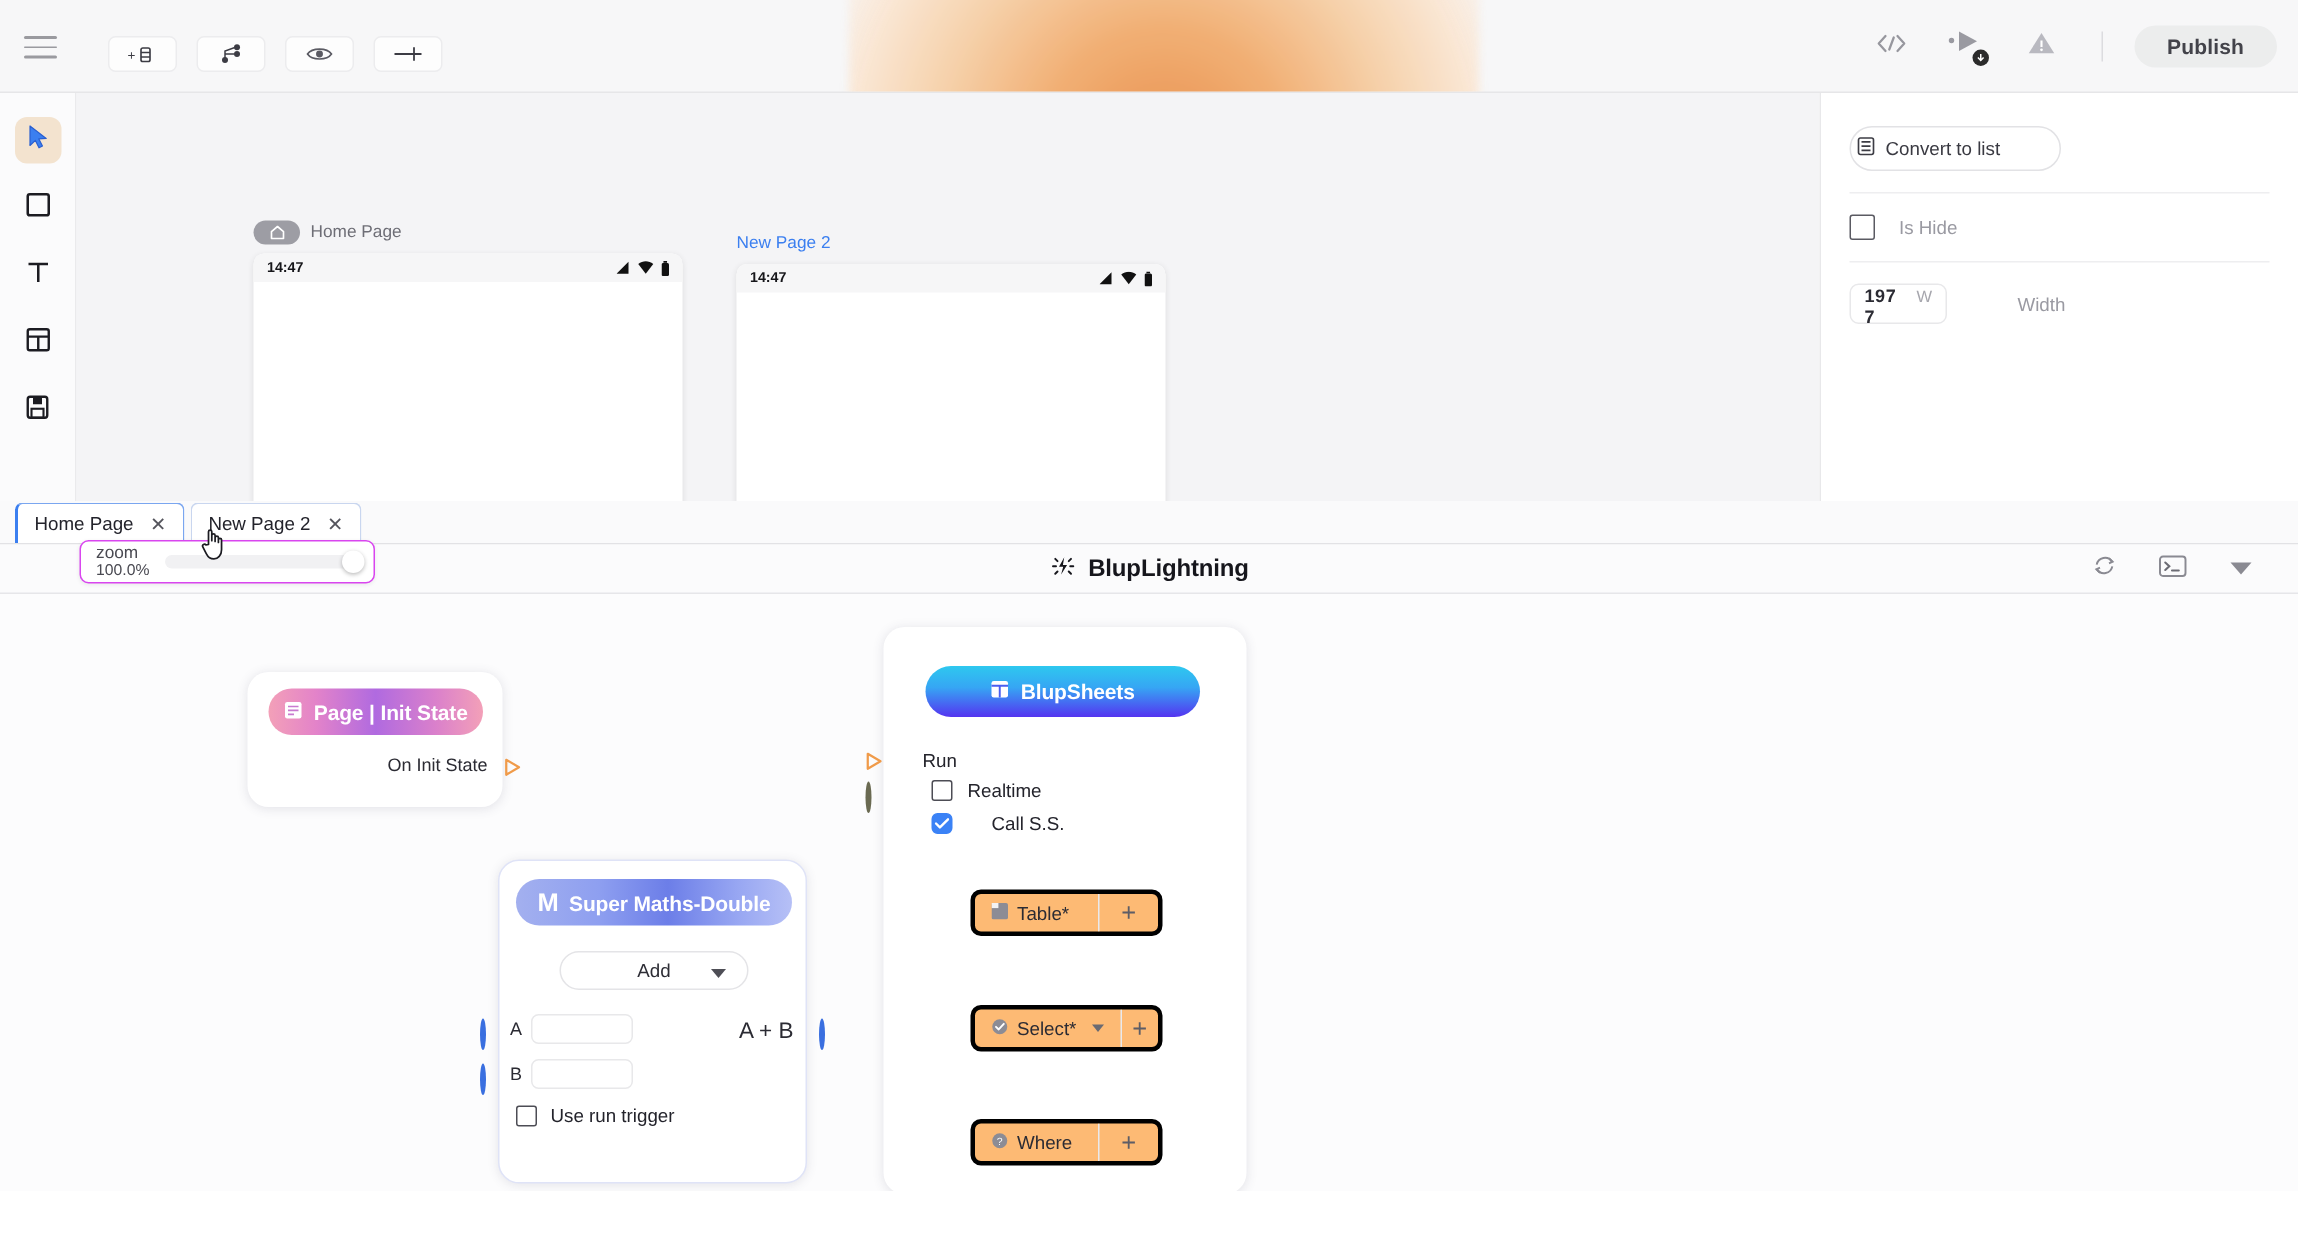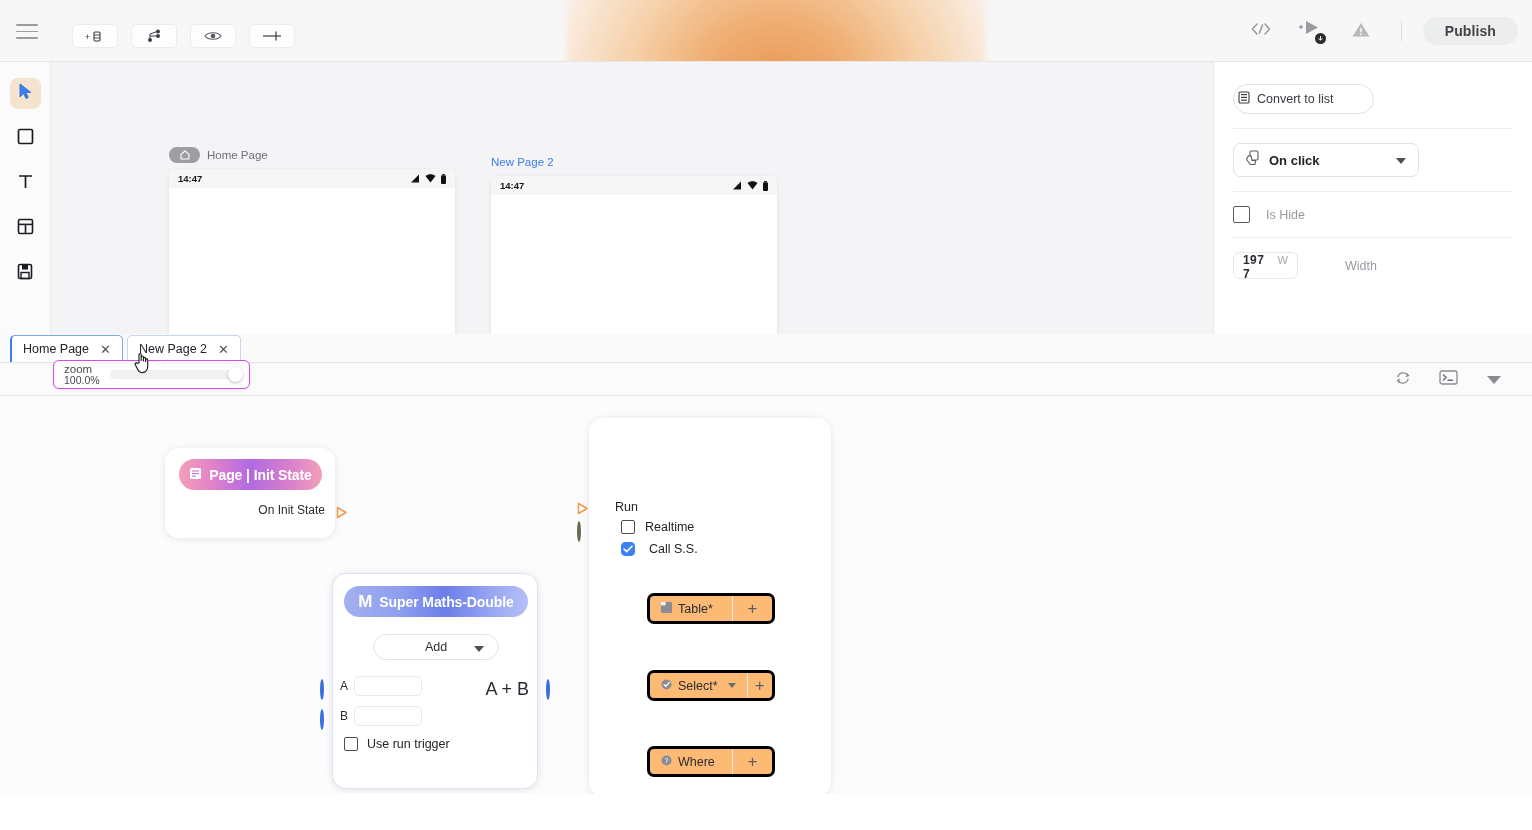--- a/index.html
+++ b/index.html
@@ -399,32 +399,20 @@
               <rect x="1" y="1" width="10" height="11" rx="1.3" fill="none" stroke="#3c3c44" stroke-width="1.1"></rect>
               <line x1="3" y1="3.6" x2="9" y2="3.6" stroke="#3c3c44" stroke-width="1.2"></line>
               <line x1="3" y1="6.4" x2="9" y2="6.4" stroke="#3c3c44" stroke-width="1.2"></line>
               <line x1="3" y1="9.2" x2="9" y2="9.2" stroke="#3c3c44" stroke-width="1.2"></line>
             </svg>
         </span>
         <span>Convert to list</span>
       </div>
     </div>
 
-    <div class="insp-sec">
-      <div class="dropdown">
-        <span>
-          <svg width="15" height="16" viewBox="0 0 15 16">
-              <rect x="5" y="1" width="8" height="9" rx="1.2" fill="none" stroke="#5a5a62" stroke-width="1.1"></rect>
-              <path d="M3 6.5 C1.4 8 1.4 9.5 2.6 11 L5.5 14.5 L10 14.5 L10.6 10.5 L7 10.5 L6.2 6.6 C5.9 5.4 4.2 5.3 3 6.5Z" fill="#fff" stroke="#5a5a62" stroke-width="1.1" stroke-linejoin="round"></path>
-            </svg>
-        </span>
-        <span class="dd-label">On click</span>
-        <span class="dd-caret"></span>
-      </div>
-    </div>
 
     <div class="insp-sec">
       <div class="row-check">
         <span class="chk-box"></span>
         <span class="row-lbl">Is Hide</span>
       </div>
     </div>
 
     <div class="insp-sec" style="border-bottom:none;">
       <div class="field-row">
@@ -453,20 +441,36 @@
   <div class="zoombox">
     <div class="zoom-text">
       <div class="zoom-t1">zoom</div>
       <div class="zoom-t2">100.0%</div>
     </div>
     <div class="zoom-track">
       <div class="zoom-thumb"></div>
     </div>
   </div>
 
+  <div class="flow-title">
+    <span>
+      <svg width="19" height="19" viewBox="0 0 19 19">
+          <path d="M10.5 3.5 L7 9.8 L9.8 9.8 L8.4 15 L12.4 8.7 L9.6 8.7 Z" fill="#16161c"></path>
+          <g stroke="#16161c" stroke-width="1.3" stroke-linecap="round">
+            <line x1="3" y1="9.5" x2="5" y2="9.5"></line>
+            <line x1="14.5" y1="9.5" x2="16.5" y2="9.5"></line>
+            <line x1="4.5" y1="4.6" x2="6" y2="6.1"></line>
+            <line x1="13.5" y1="13" x2="15" y2="14.5"></line>
+            <line x1="4.5" y1="14.5" x2="6" y2="13"></line>
+            <line x1="13.5" y1="6.1" x2="15" y2="4.6"></line>
+          </g>
+        </svg>
+    </span>
+    <span>BlupLightning</span>
+  </div>
 
   <div class="flow-right">
     <span class="flow-ico">
       <span>
         <svg width="16" height="16" viewBox="0 0 16 16">
             <path d="M13 5.4 A5.6 5.6 0 0 0 2.8 7.4" fill="none" stroke="#8a8a92" stroke-width="1.3"></path>
             <path d="M3 10.6 A5.6 5.6 0 0 0 13.2 8.6" fill="none" stroke="#8a8a92" stroke-width="1.3"></path>
             <path d="M11 3.2 L13.4 5.5 L11 6.6" fill="none" stroke="#8a8a92" stroke-width="1.3"></path>
             <path d="M5 12.8 L2.6 10.5 L5 9.4" fill="none" stroke="#8a8a92" stroke-width="1.3"></path>
           </svg>
@@ -519,49 +523,59 @@
       </div>
 
       <div class="small-dd" style="position:absolute;left:40px;top:60px;width:126px;">
         <span>Add</span>
         <span class="dd-caret2"></span>
       </div>
 
       <div style="position:absolute;left:-13px;top:107px;"><span class="port-ring"></span></div>
       <div style="position:absolute;left:7px;top:105px;" class="ab-lbl">A</div>
       <input class="ab-input" style="position: absolute; left: 21px; top: 102px;" value="">
-      <div style="position:absolute;right:8px;top:105px;font-size:18px;color:#2b2b33;">A + B</div>
+      <div style="position:absolute;right:8px;top:105px;font-size:15px;color:#2b2b33;">A + B</div>
       <div style="position:absolute;right:-13px;top:107px;"><span class="port-ring"></span></div>
 
       <div style="position:absolute;left:-13px;top:137px;"><span class="port-ring"></span></div>
       <div style="position:absolute;left:7px;top:135px;" class="ab-lbl">B</div>
       <input class="ab-input" style="position: absolute; left: 21px; top: 132px;" value="">
 
       <div style="position:absolute;left:11px;top:163px;display:flex;align-items:center;gap:9px;">
         <span class="chk-sm"></span>
         <span class="ss-label">Use run trigger</span>
       </div>
     </div>
 
     <div class="nodewrap" style="left:589px; top:22px; width:242px; height:378px;">
+      <div class="node-head sheets" style="position:absolute;left:28px;top:26px;width:183px;height:34px;border-radius:18px;">
+        <span>
+          <svg width="13" height="13" viewBox="0 0 13 13">
+              <rect x="1" y="1" width="11" height="11" rx="1.5" fill="#fff"></rect>
+              <line x1="1" y1="4.2" x2="12" y2="4.2" stroke="#4a5ef0" stroke-width="1.3"></line>
+              <line x1="6.5" y1="4.2" x2="6.5" y2="12" stroke="#4a5ef0" stroke-width="1.3"></line>
+            </svg>
+        </span>
+        <span>BlupSheets</span>
+      </div>
 
       <div style="position:absolute;left:-13px;top:83px;">
         <svg width="13" height="13" viewBox="0 0 13 13">
             <path d="M2.5 1.5 L11 6.5 L2.5 11.5 Z" fill="none" stroke="#f09b4a" stroke-width="1.5" stroke-linejoin="round"></path>
           </svg>
       </div>
       <div style="position:absolute;left:26px;top:82px;font-size:12.5px;color:#23232b;text-align:right;">Run</div>
 
       <div style="position:absolute;left:-12px;top:105px;"><span class="port-ring dark"></span></div>
       <div style="position:absolute;left:32px;top:102px;display:flex;align-items:center;gap:10px;">
         <span class="chk-sm"></span>
         <span class="ss-label">Realtime</span>
       </div>
 
-      <div style="position:absolute;left:32px;top:124px;display:flex;align-items:center;gap:14px;">
+      <div style="position:absolute;left:32px;top:124px;display:flex;align-items:center;gap:26px;">
         <span class="chk-sm on round">
           <svg width="10" height="8" viewBox="0 0 10 8">
               <path d="M1 4 L3.6 6.6 L9 1.2" fill="none" stroke="#fff" stroke-width="1.6" stroke-linecap="round" stroke-linejoin="round"></path>
             </svg>
         </span>
         <span class="ss-label">Call S.S.</span>
       </div>
 
       <div class="combo" style="position:absolute;left:58px;top:159px;width:128px;">
         <div class="combo-main">

